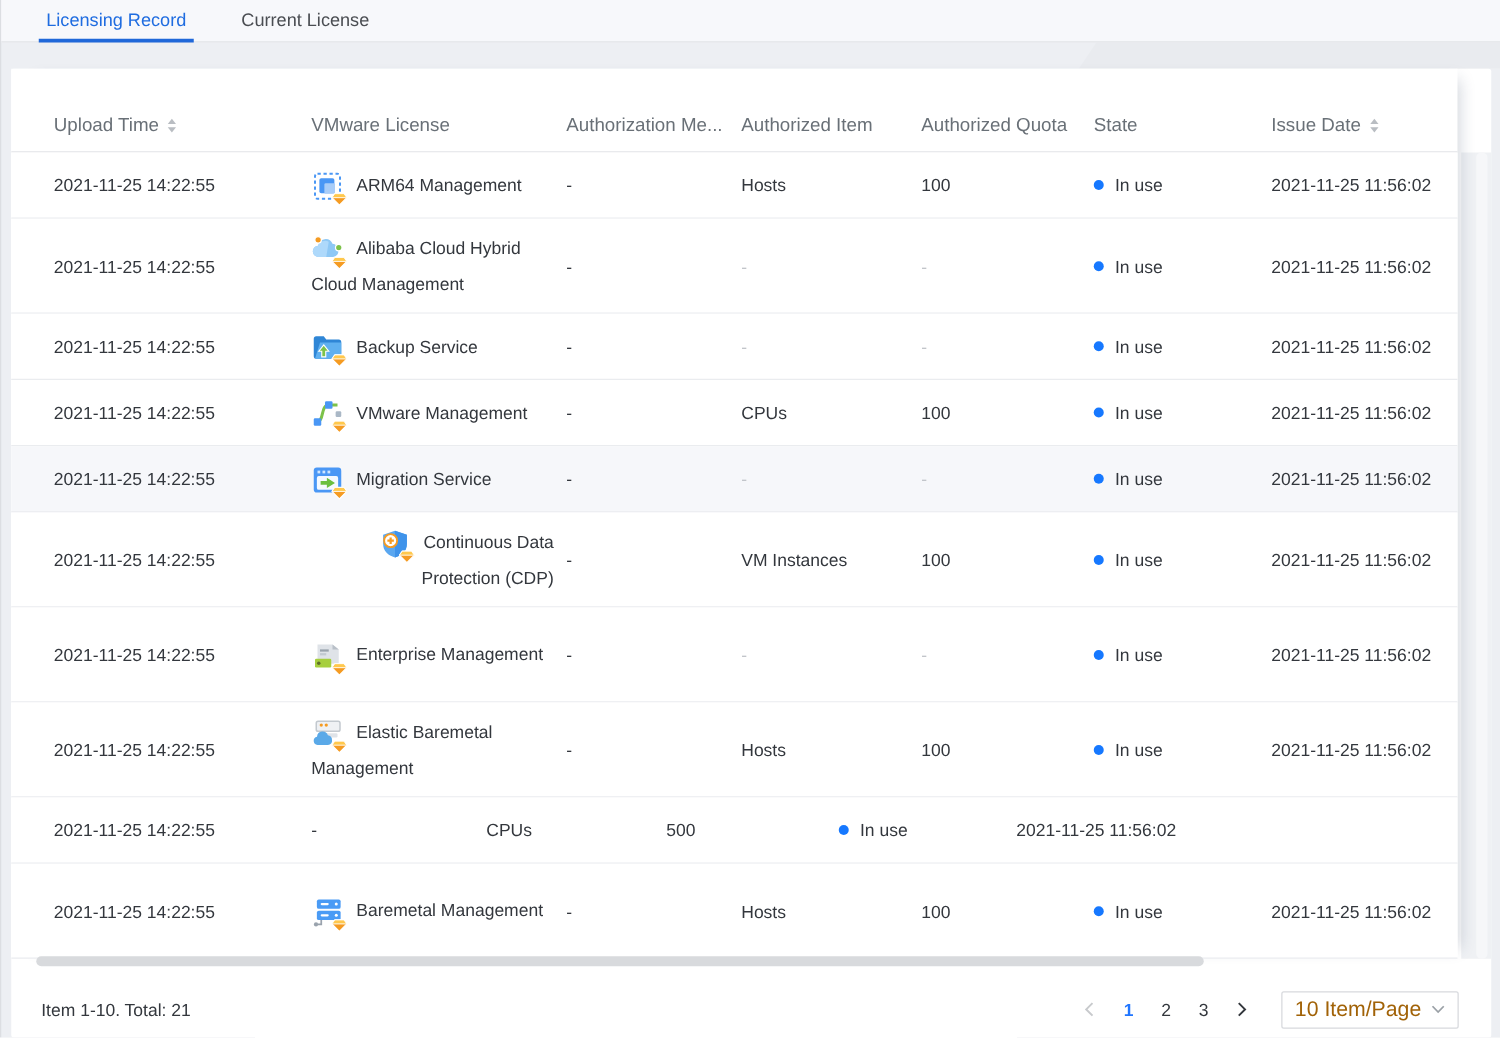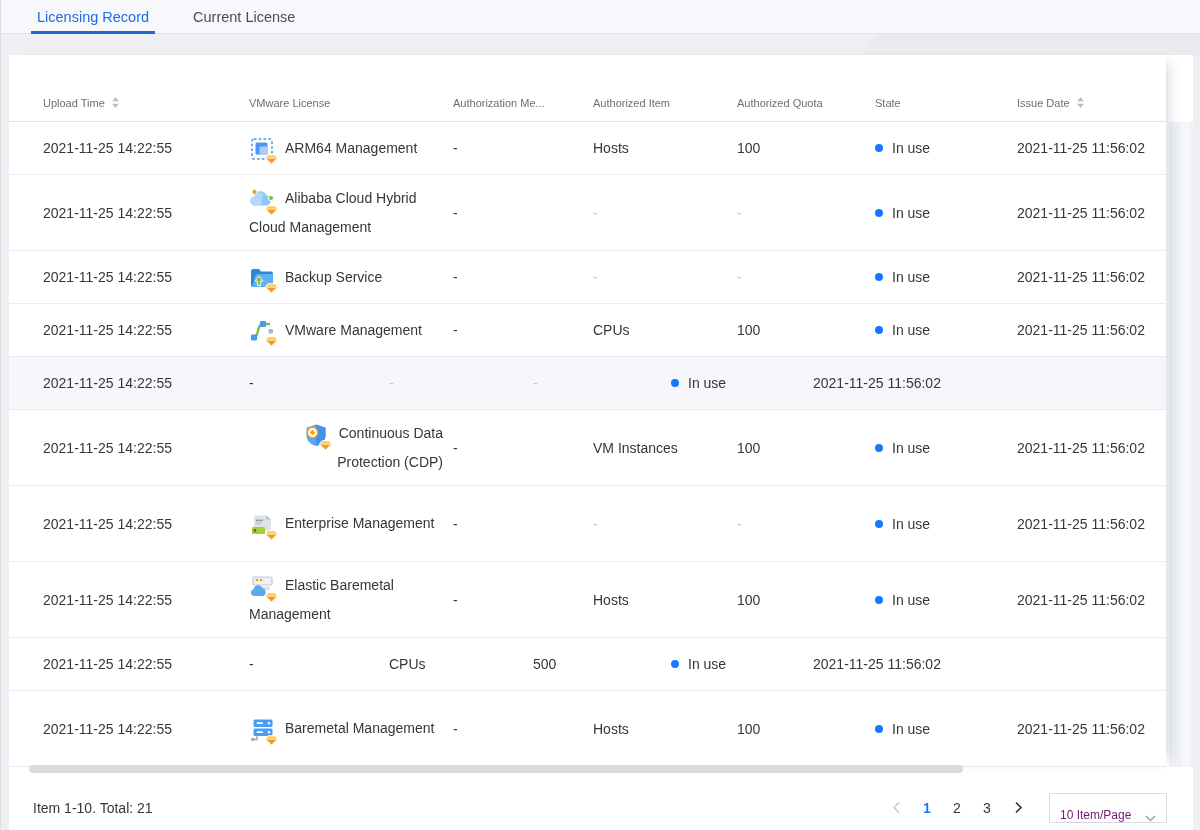--- a/index.html
+++ b/index.html
@@ -18,21 +18,21 @@
   .tab.active::after { content:""; position:absolute; left:16px; right:16px; bottom:-1px; height:3px; background:#2068d9; }
 
   
   .card { position:absolute; left:8px; top:55px; width:1184px; height:775px; background:#fff; border-radius:2px; z-index:2; }
   .side-strip { position:absolute; left:1160px; top:67px; width:24px; height:645px; background:#eff1f4; }
   .side-strip .track { position:absolute; right:3px; top:0; width:9px; height:100%; background:#f6f7f9; border-radius:4px; }
 
   .table { position:absolute; left:0; top:0; width:1157px; background:#fff;
            box-shadow:10px 0 12px -8px rgba(40,60,90,0.22); }
   .thead { display:flex; align-items:flex-end; height:67px; padding-bottom:12px; border-bottom:1px solid #e2e4e8; }
-  .th { display:flex; align-items:center; gap:6px; font-size:11px; color:#697077; padding-right:8px; }
+  .th { display:flex; align-items:center; gap:6px; font-size:15px; color:#697077; padding-right:8px; }
   .th:first-child { padding-left:34px; }
   .sort-icons { display:inline-flex; flex-direction:column; line-height:0; }
 
   .tr { display:flex; align-items:center; border-bottom:1px solid #eaecef; background:#fff; }
   .tr.hl { background:#f6f7fa; }
   .td { font-size:14px; color:#33373d; padding-right:10px; }
   .td:first-child { padding-left:34px; }
   .td.muted { color:#c2c5ca; }
   .prod-cell { line-height:28px; }
   .prod-icon { position:relative; display:inline-block; width:26px; height:26px; margin-right:10px; vertical-align:middle; }
@@ -44,22 +44,22 @@
   .hscroll { position:absolute; left:20px; top:710px; width:934px; height:8px; border-radius:4px; background:#d8dadd; cursor:pointer; }
   .footer { position:absolute; left:0; right:0; top:730px; height:45px; display:flex; align-items:center;
             justify-content:space-between; padding:0 26px 0 24px; }
   .summary { font-size:14px; color:#33373d; }
   .pager { display:flex; align-items:center; gap:10px; }
   .pg-btn { width:22px; height:26px; display:flex; align-items:center; justify-content:center; cursor:pointer; }
   .pg-num { min-width:20px; height:26px; display:flex; align-items:center; justify-content:center;
             font-size:14px; color:#33373d; cursor:pointer; }
   .pg-num.active { color:#2176ff; font-weight:bold; }
   .page-size { margin-left:10px; height:30px; min-width:118px; border:1px solid #d7d9dd; border-radius:2px;
-               background:#fff; display:flex; align-items:flex-end; justify-content:space-between;
-               padding:0 10px; font-size:12px; color:#701a75; cursor:pointer; gap:8px; }
+               background:#fff; display:flex; align-items:center; justify-content:space-between;
+               padding:0 10px; font-size:17px; color:#a16207; cursor:pointer; gap:8px; }
 </style>
 </head>
 <body>
 
 <div class="page">
 
   <div class="diag-deco">
     <div class="dots"></div>
   </div>
 
@@ -183,20 +183,31 @@
             <div class="td" style="width: 144px;">CPUs</div>
             <div class="td" style="width: 138px;">100</div>
             <div class="td state-cell" style="width: 142px;">
               <span class="state-dot" style="background: rgb(22, 120, 255);"></span>
               <span>In use</span>
             </div>
             <div class="td" style="width: 149px;">2021-11-25 11:56:02</div>
           </div>
           <div class="tr hl" style="height: 53px;">
             <div class="td" style="width: 240px;">2021-11-25 14:22:55</div>
+            <div class="td prod-cell" style="width: 204px;"><span class="prod-icon"><svg viewBox="0 0 26 26" width="26" height="26">
+                  <rect x="2" y="3" width="22" height="20" rx="2.5" fill="#4a97f5"></rect>
+                  <rect x="5" y="5.5" width="2.2" height="2.2" fill="#cfe6ff"></rect>
+                  <rect x="9" y="5.5" width="2.2" height="2.2" fill="#cfe6ff"></rect>
+                  <rect x="13" y="5.5" width="2.2" height="2.2" fill="#cfe6ff"></rect>
+                  <rect x="4.5" y="9.8" width="17" height="11" rx="1.5" fill="#f4f9ff"></rect>
+                  <path d="M7.5 13.8 h5 v-2.6 l6.5 4.1 -6.5 4.1 v-2.6 h-5 Z" fill="#6abf40"></path>
+                </svg><span class="gem"><svg viewBox="0 0 14 12" width="13" height="11">
+                    <path d="M3 1 h8 l2.5 3.5 L7 11 L0.5 4.5 Z" fill="#f59b22" stroke="#fff" stroke-width="1"></path>
+                    <path d="M3 1 h8 l2.5 3.5 H0.5 Z" fill="#ffc84d" stroke="#fff" stroke-width="0.8"></path>
+                  </svg></span></span><span>Migration Service</span></div>
             <div class="td" style="width: 140px;">-</div>
             <div class="td muted" style="width: 144px;">-</div>
             <div class="td muted" style="width: 138px;">-</div>
             <div class="td state-cell" style="width: 142px;">
               <span class="state-dot" style="background: rgb(22, 120, 255);"></span>
               <span>In use</span>
             </div>
             <div class="td" style="width: 149px;">2021-11-25 11:56:02</div>
           </div>
           <div class="tr" style="height: 76px;">

